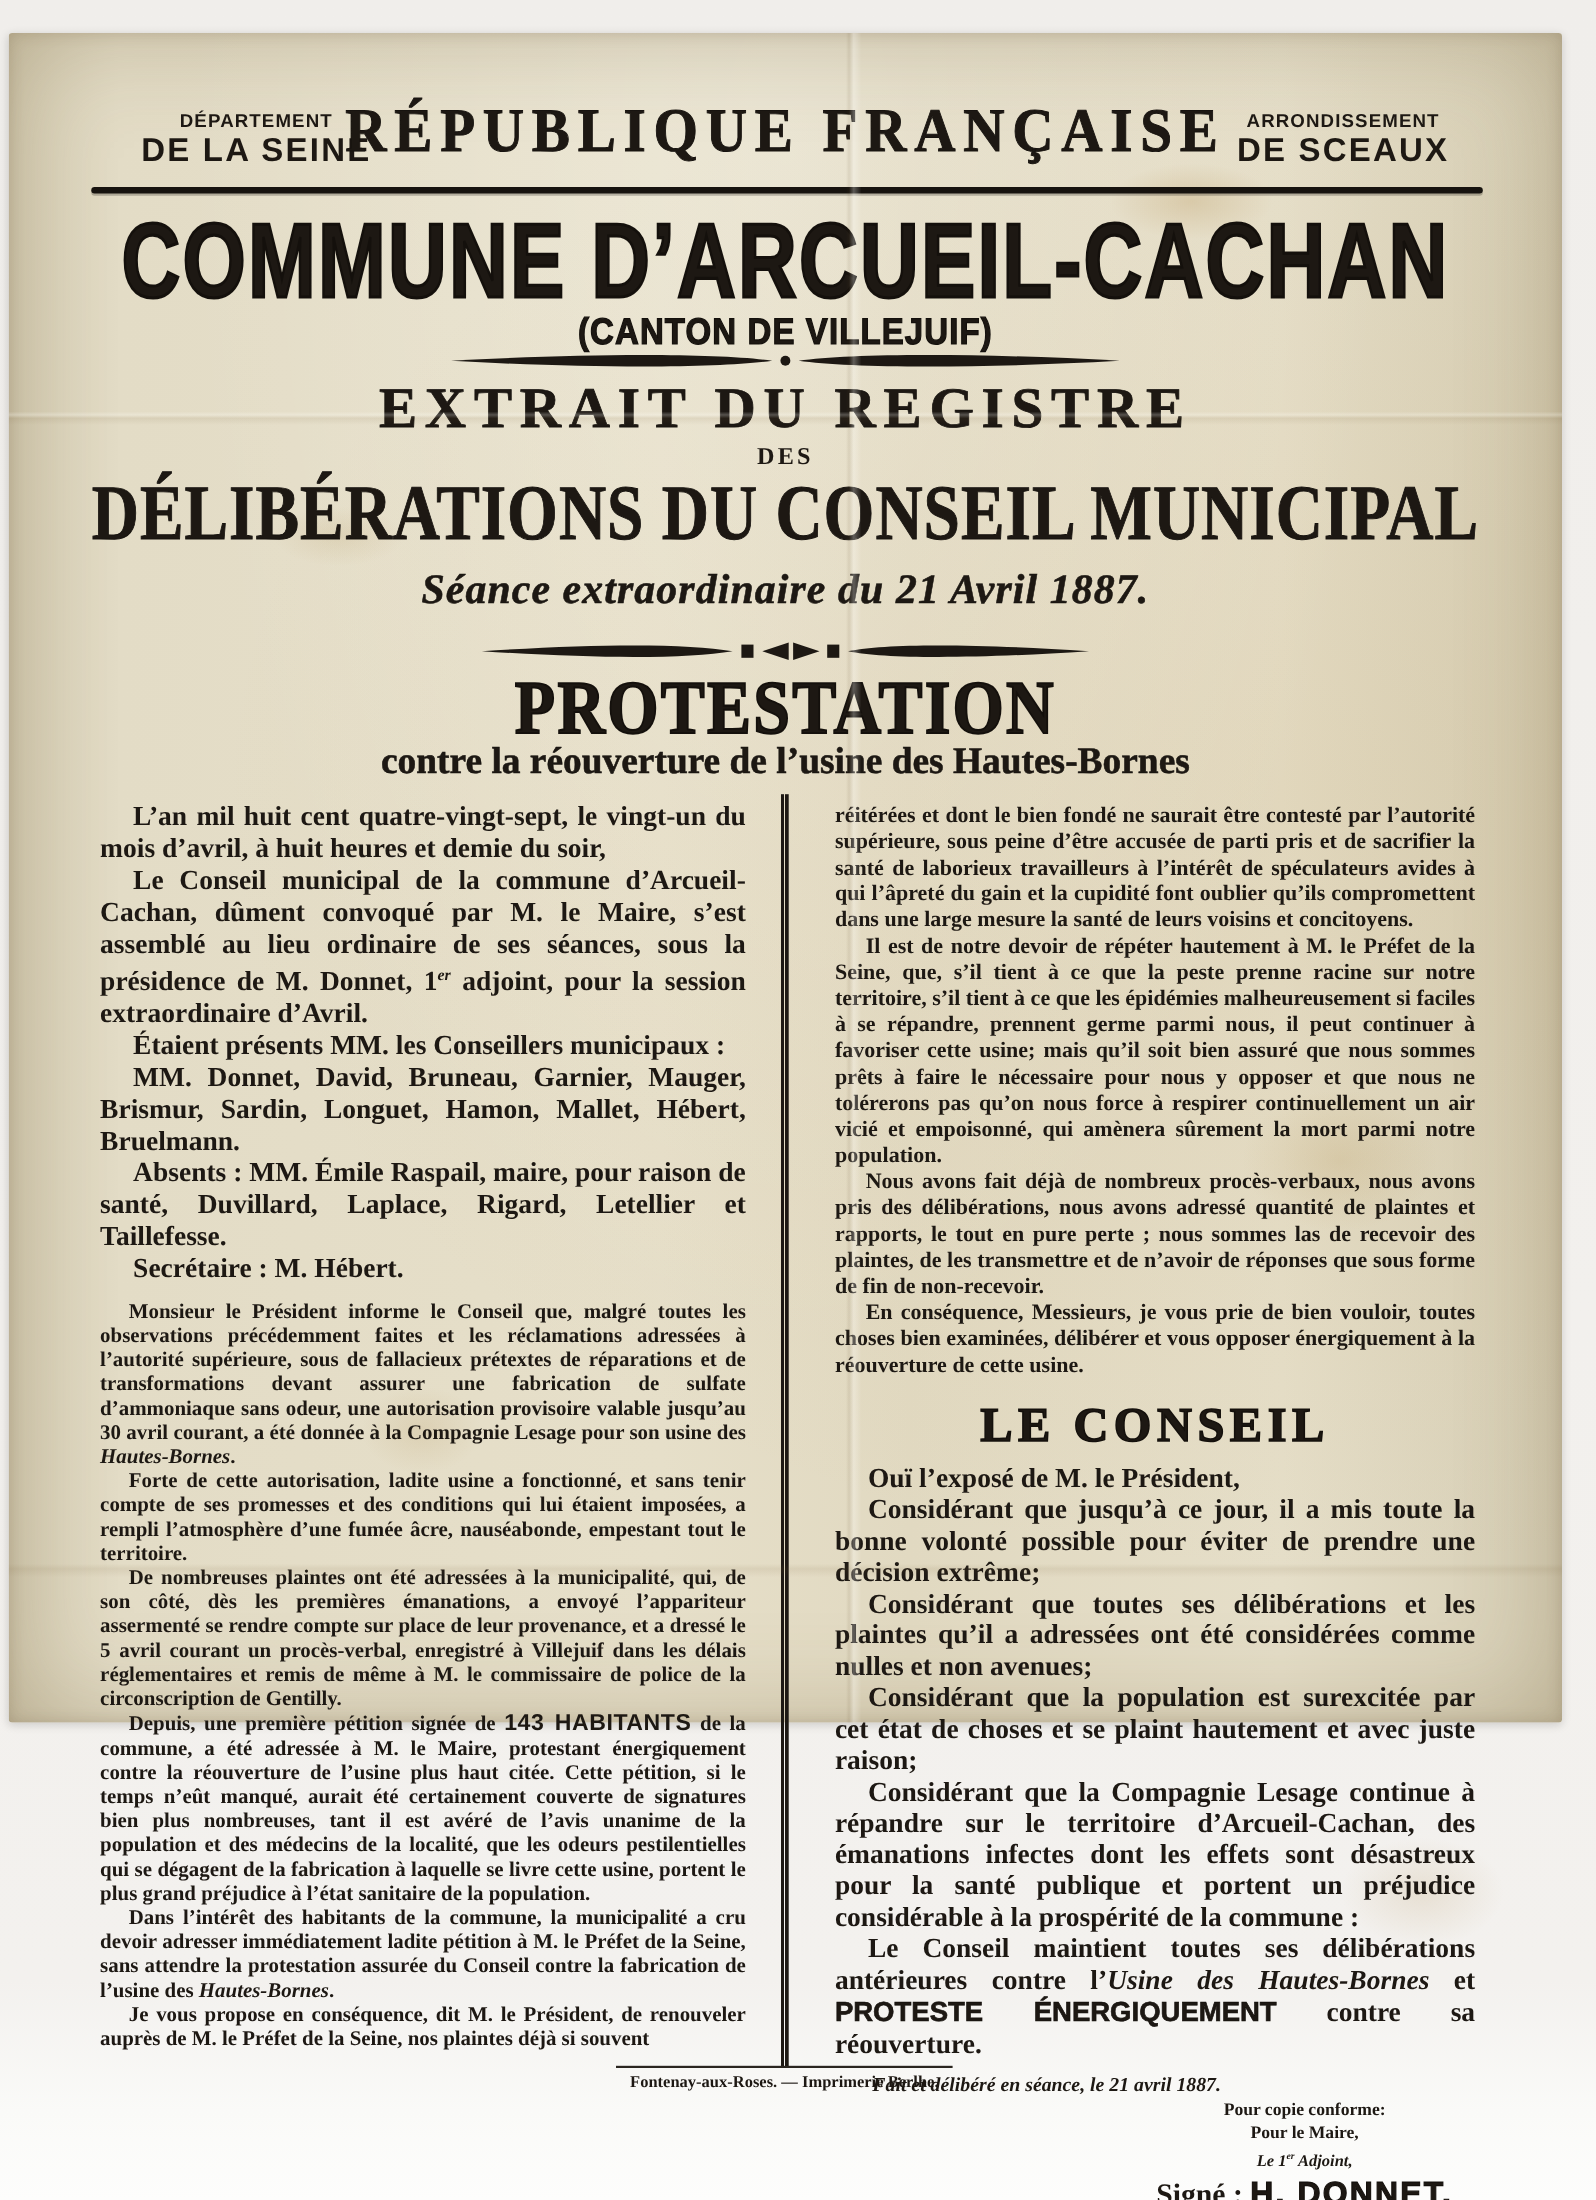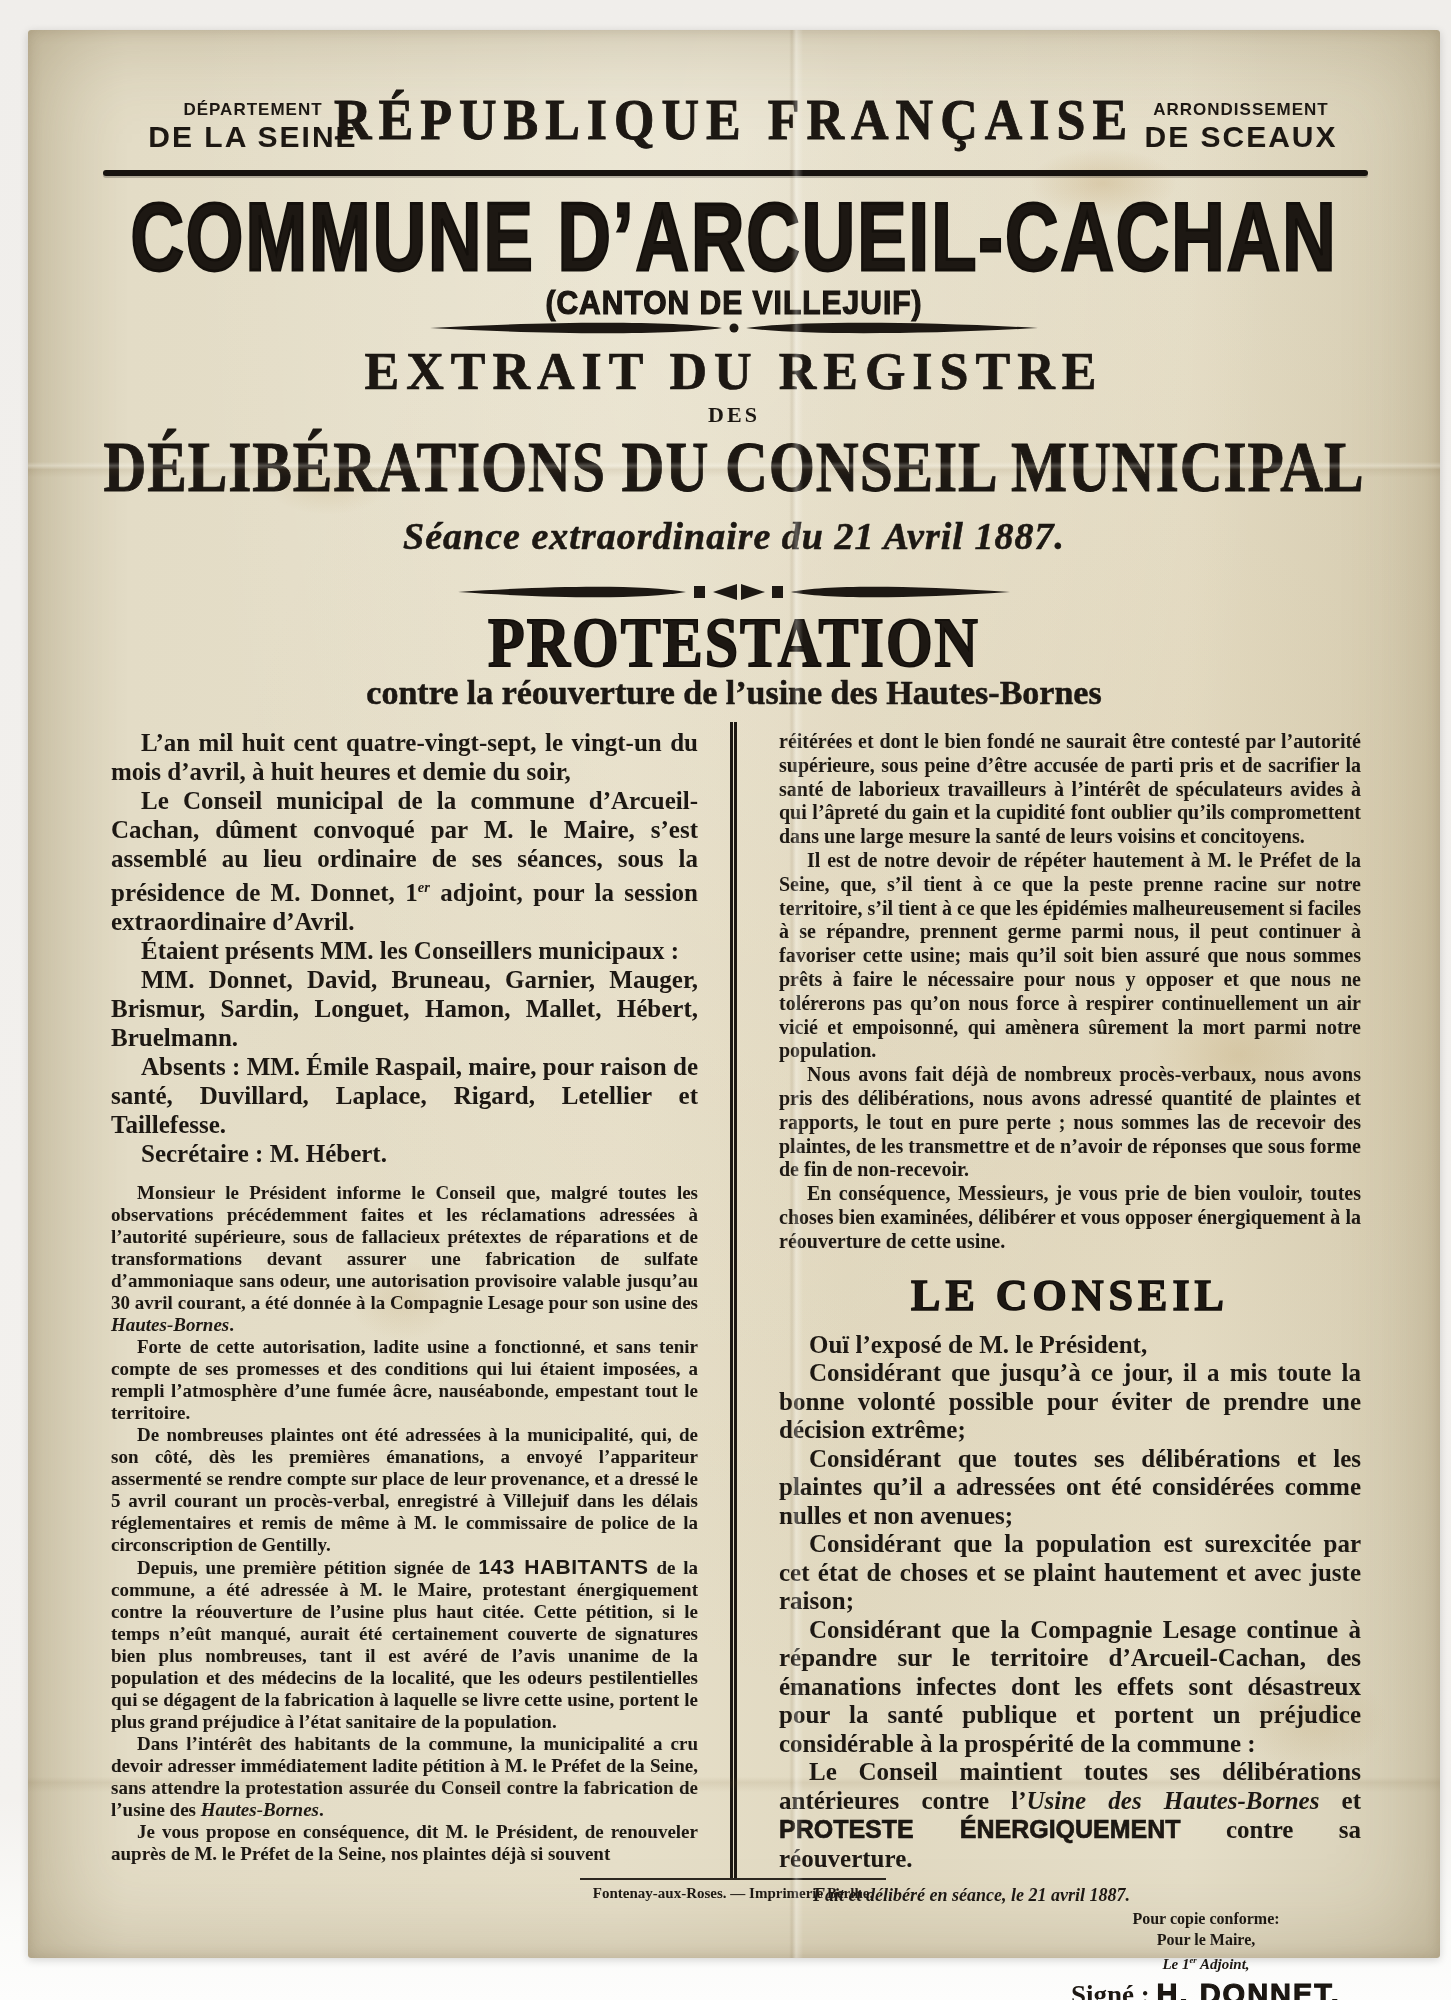--- a/index.html
+++ b/index.html
@@ -7,21 +7,21 @@
     width:1451px;height:2000px;overflow:hidden;
     background:#efedea;
     font-family:"Liberation Serif", serif;
     color:#1d1813;
   }
   .stage{
     position:relative;width:1451px;height:2000px;
     background:linear-gradient(180deg,#f0eeeb 0%,#f3f1ee 90%,#fafaf8 96%,#fdfdfc 100%);
   }
   .paper{
-    position:absolute;left:28px;top:30px;width:1412px;height:1928px;
+    position:absolute;left:8px;top:30px;width:1412px;height:1536px;
     background:
       radial-gradient(ellipse at 50% 6%, rgba(255,255,250,.28), transparent 55%),
       radial-gradient(ellipse at 85% 45%, rgba(190,150,80,.10), transparent 60%),
       linear-gradient(90deg,#d7cfb6 0%,#e3dcc6 7%,#e6dfc9 42%,#e1d9c1 58%,#e5dec8 82%,#d6ceb5 100%),
       #e2dbc4;
     box-shadow: inset 0 0 95px rgba(110,90,50,.30), inset 0 0 14px rgba(90,70,40,.22), 0 2px 9px rgba(0,0,0,.16);
     border-radius:3px;
   }
   .paper::after{
     content:"";position:absolute;inset:0;pointer-events:none;

